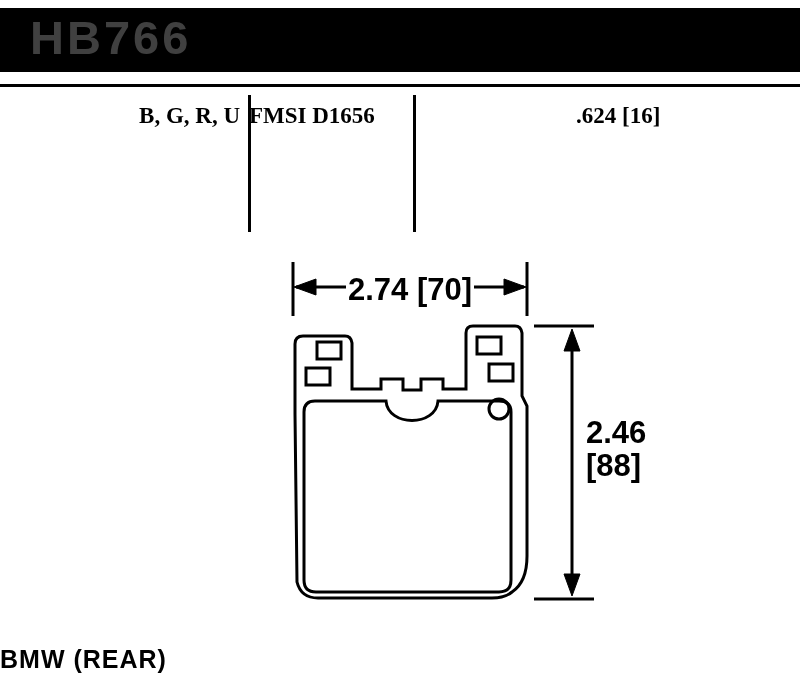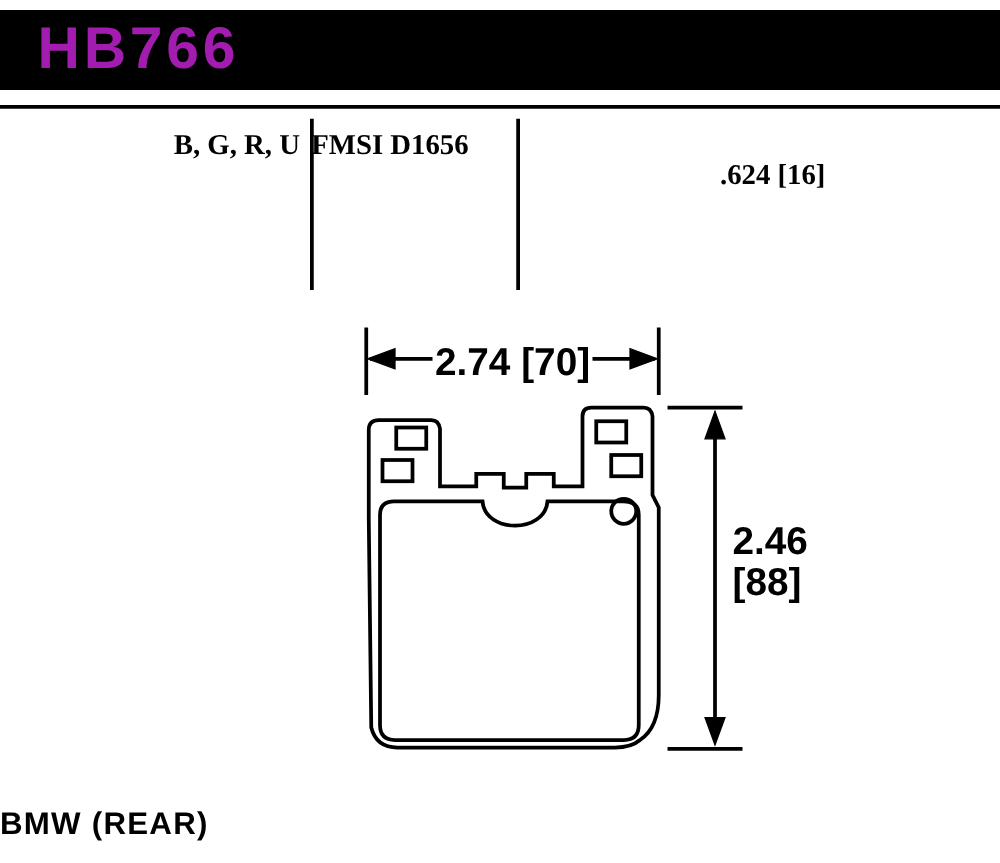--- a/index.html
+++ b/index.html
@@ -17,21 +17,21 @@
   }
   .abs { position: absolute; }
 
   .header-bar {
     left: 0; top: 8px;
     width: 800px; height: 64px;
     background: #000;
   }
   .part-number {
     left: 30px; top: 14px;
-    color: #a21caf;
+    color: #404040;
     font-size: 47px;
     font-weight: bold;
     letter-spacing: 3px;
     line-height: 1;
   }
   .header-rule {
     left: 0; top: 84px;
     width: 800px; height: 3px;
     background: #000;
   }
@@ -39,21 +39,21 @@
   .spec-text {
     top: 103px;
     font-size: 23px;
     font-weight: bold;
     white-space: nowrap;
     line-height: 1.1;
     font-family: Liberation Serif, serif;
   }
   .compounds { left: 100px; width: 140px; text-align: right; }
   .fmsi      { left: 249px; }
-  .thickness { left: 576px; margin-top: 24px; }
+  .thickness { left: 576px; }
 
   .v-divider {
     top: 95px;
     width: 3px; height: 137px;
     background: #000;
   }
   .v-divider.d1 { left: 248px; }
   .v-divider.d2 { left: 413px; }
 
   .dim-label {

